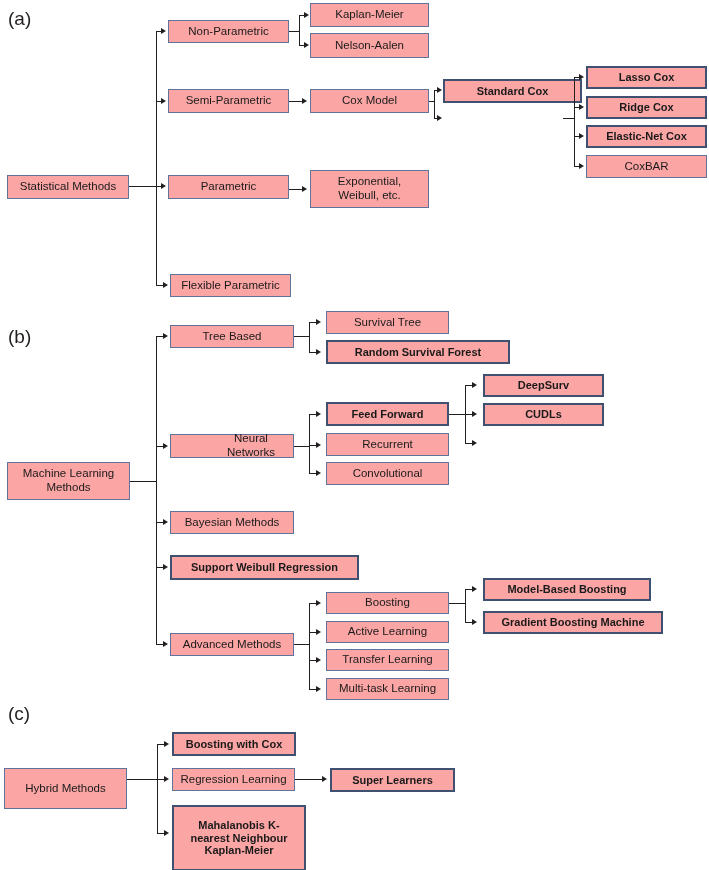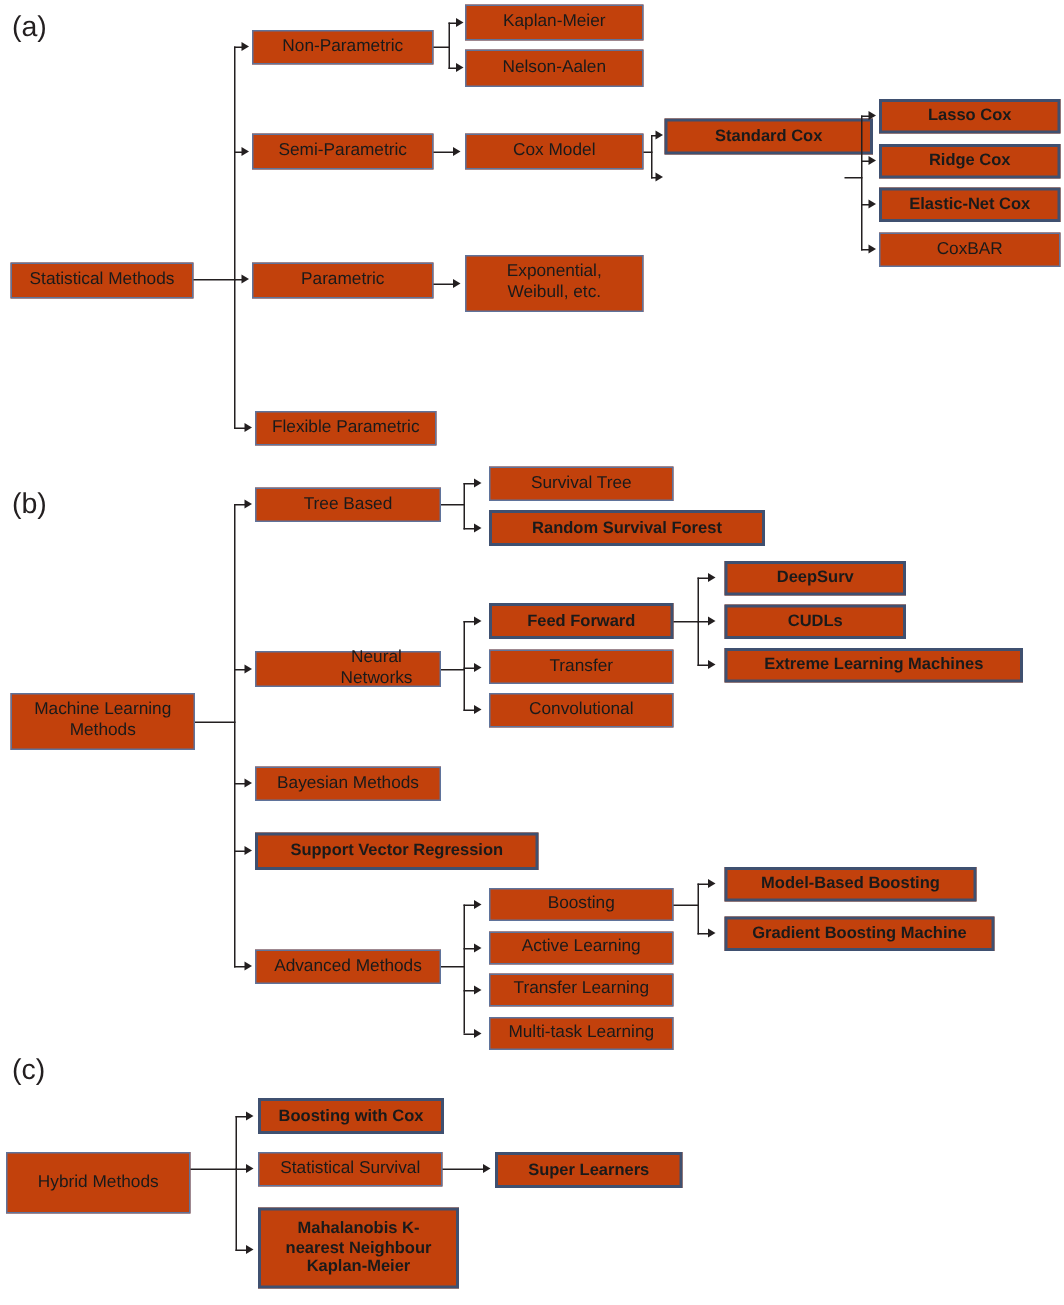--- a/index.html
+++ b/index.html
@@ -16,21 +16,21 @@
     font-size:19px;
     color:#231f20;
     font-family:"Liberation Sans", sans-serif;
     letter-spacing:0px;
   }
 
   
   .node{
     position:absolute;
     box-sizing:border-box;
-    background:#c2410c;
+    background:#fca5a5;
     color:#1a1a1a;
     display:flex;
     align-items:center;
     justify-content:center;
     text-align:center;
     line-height:1.18;
     font-size:11.5px;
     padding:1px 3px;
     border:1px solid #5f739b;
   }
@@ -132,33 +132,32 @@
   <div class="panel-label" style="left:8px;top:326px;">(b)</div>
 
   <div class="node thin" style="left:7px;top:462px;width:123px;height:38px;flex-direction:column;">
     <span>Machine Learning</span>
     <span>Methods</span>
   </div>
 
   <div class="node thin" style="left:170px;top:325px;width:124px;height:23px;">Tree Based</div>
   <div class="node thin" style="left:170px;top:434px;width:124px;height:24px;padding-left:41px;">Neural Networks</div>
   <div class="node thin" style="left:170px;top:511px;width:124px;height:23px;">Bayesian Methods</div>
-  <div class="node bold" style="left:170px;top:555px;width:189px;height:25px;">Support Vector Regression</div>
+  <div class="node bold" style="left:170px;top:555px;width:189px;height:25px;">Support Weibull Regression</div>
   <div class="node thin" style="left:170px;top:633px;width:124px;height:23px;">Advanced Methods</div>
 
   <div class="node thin" style="left:326px;top:311px;width:123px;height:23px;">Survival Tree</div>
   <div class="node bold" style="left:326px;top:340px;width:184px;height:24px;">Random Survival Forest</div>
 
   <div class="node bold" style="left:326px;top:402px;width:123px;height:24px;">Feed Forward</div>
-  <div class="node thin" style="left:326px;top:433px;width:123px;height:23px;">Transfer</div>
+  <div class="node thin" style="left:326px;top:433px;width:123px;height:23px;">Recurrent</div>
   <div class="node thin" style="left:326px;top:462px;width:123px;height:23px;">Convolutional</div>
 
   <div class="node bold" style="left:483px;top:374px;width:121px;height:23px;">DeepSurv</div>
   <div class="node bold" style="left:483px;top:403px;width:121px;height:23px;">CUDLs</div>
-  <div class="node bold" style="left:483px;top:432px;width:199px;height:23px;">Extreme Learning Machines</div>
 
   <div class="node thin" style="left:326px;top:592px;width:123px;height:22px;">Boosting</div>
   <div class="node thin" style="left:326px;top:621px;width:123px;height:22px;">Active Learning</div>
   <div class="node thin" style="left:326px;top:678px;width:123px;height:22px;">Multi-task Learning</div>
   <div class="node thin" style="left:326px;top:649px;width:123px;height:22px;">Transfer Learning</div>
 
   <div class="node bold" style="left:483px;top:578px;width:168px;height:23px;">Model-Based Boosting</div>
   <div class="node bold" style="left:483px;top:611px;width:180px;height:23px;">Gradient Boosting Machine</div>
 
   <div class="ln lnh" style="left:130px;top:481px;width:27px;"></div>
@@ -215,22 +214,22 @@
   <div class="ln lnh" style="left:465px;top:589px;width:8px;"></div>
   <div class="arrow" style="left:472px;top:585.5px;"></div>
   <div class="ln lnh" style="left:465px;top:622px;width:8px;"></div>
   <div class="arrow" style="left:472px;top:618.5px;"></div>
 
   <div class="panel-label" style="left:8px;top:703px;">(c)</div>
 
   <div class="node thin" style="left:4px;top:768px;width:123px;height:41px;">Hybrid Methods</div>
 
   <div class="node bold" style="left:172px;top:732px;width:124px;height:24px;text-align:center;">Boosting with Cox</div>
-  <div class="node thin" style="left:172px;top:768px;width:123px;height:23px;">Statistical Survival</div>
-  <div class="node bold" style="left:172px;top:805px;width:134px;height:54px;flex-direction:column;">
+  <div class="node thin" style="left:172px;top:768px;width:123px;height:23px;">Regression Learning</div>
+  <div class="node bold" style="left:172px;top:805px;width:134px;height:66px;flex-direction:column;">
     <span>Mahalanobis K-</span>
     <span>nearest Neighbour</span>
     <span>Kaplan-Meier</span>
   </div>
 
   <div class="node bold" style="left:330px;top:768px;width:125px;height:24px;">Super Learners</div>
 
   <div class="ln lnh" style="left:127px;top:779px;width:31px;"></div>
   <div class="ln lnv" style="left:157px;top:744px;height:90px;"></div>
   <div class="ln lnh" style="left:157px;top:744px;width:8px;"></div>

